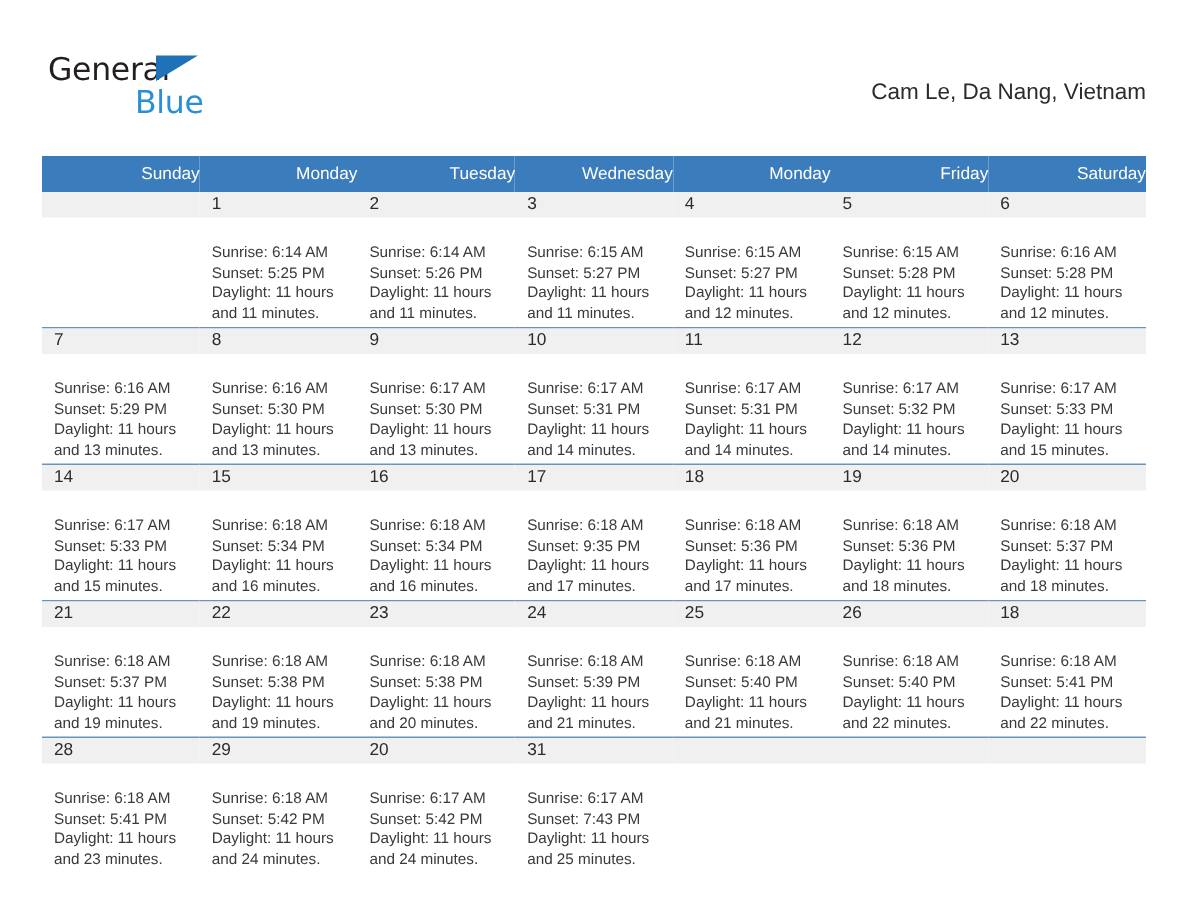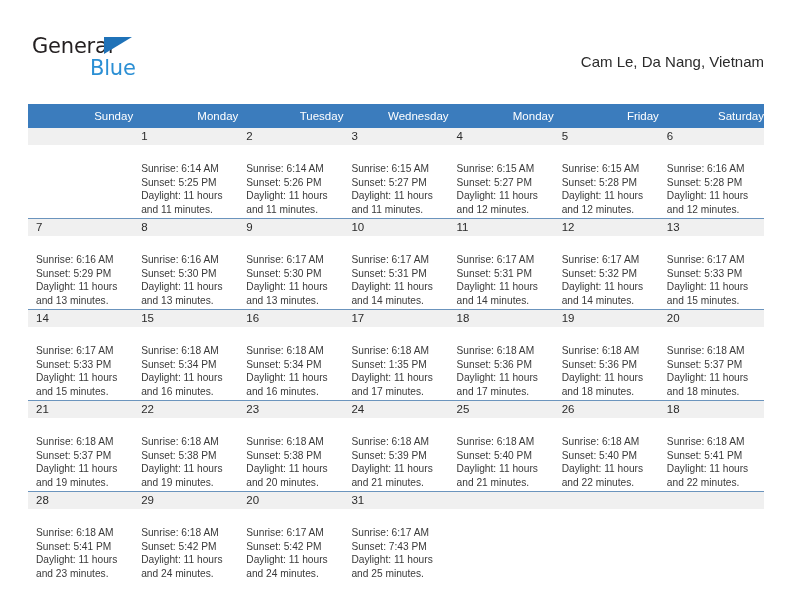--- a/index.html
+++ b/index.html
@@ -377,21 +377,21 @@
                   <div>Daylight: 11 hours</div>
                   <div>and 16 minutes.</div>
                 </div>
               </div>
             </td>
             <td>
               <div class="cell">
                 <div class="daynum-band">17</div>
                 <div class="cell-body">
                   <div>Sunrise: 6:18 AM</div>
-                  <div>Sunset: 1:35 PM</div>
+                  <div>Sunset: 9:35 PM</div>
                   <div>Daylight: 11 hours</div>
                   <div>and 17 minutes.</div>
                 </div>
               </div>
             </td>
             <td>
               <div class="cell">
                 <div class="daynum-band">18</div>
                 <div class="cell-body">
                   <div>Sunrise: 6:18 AM</div>

